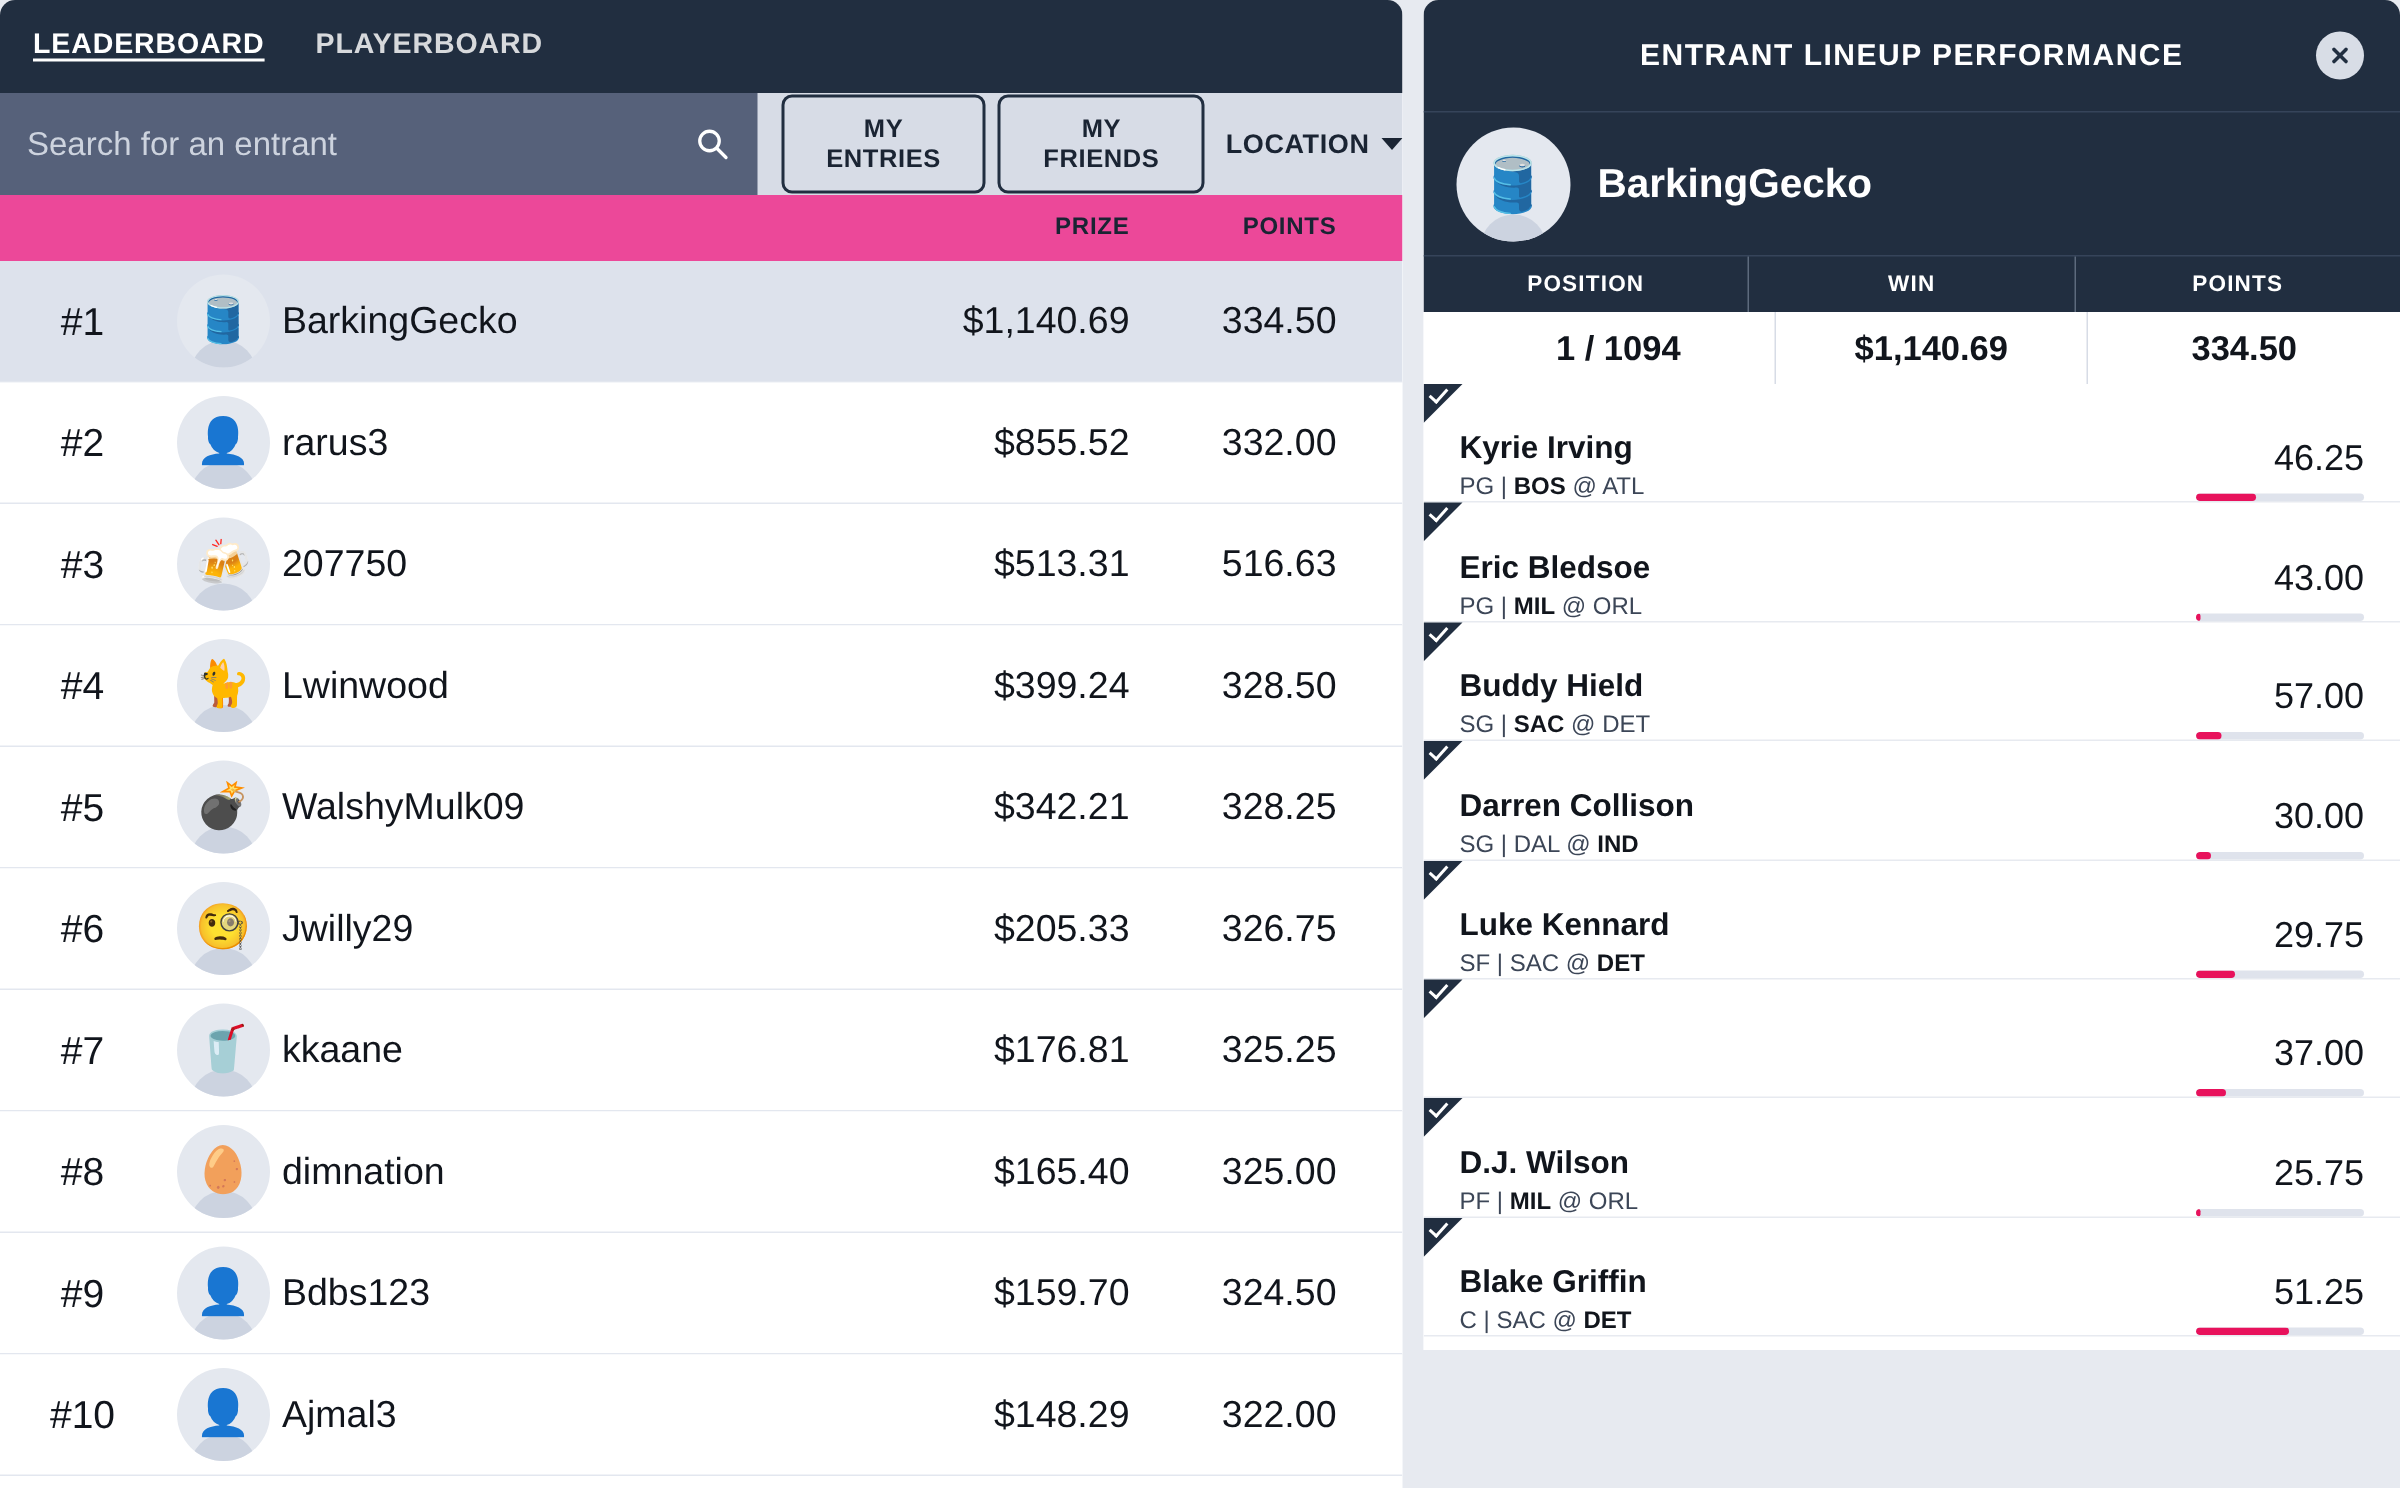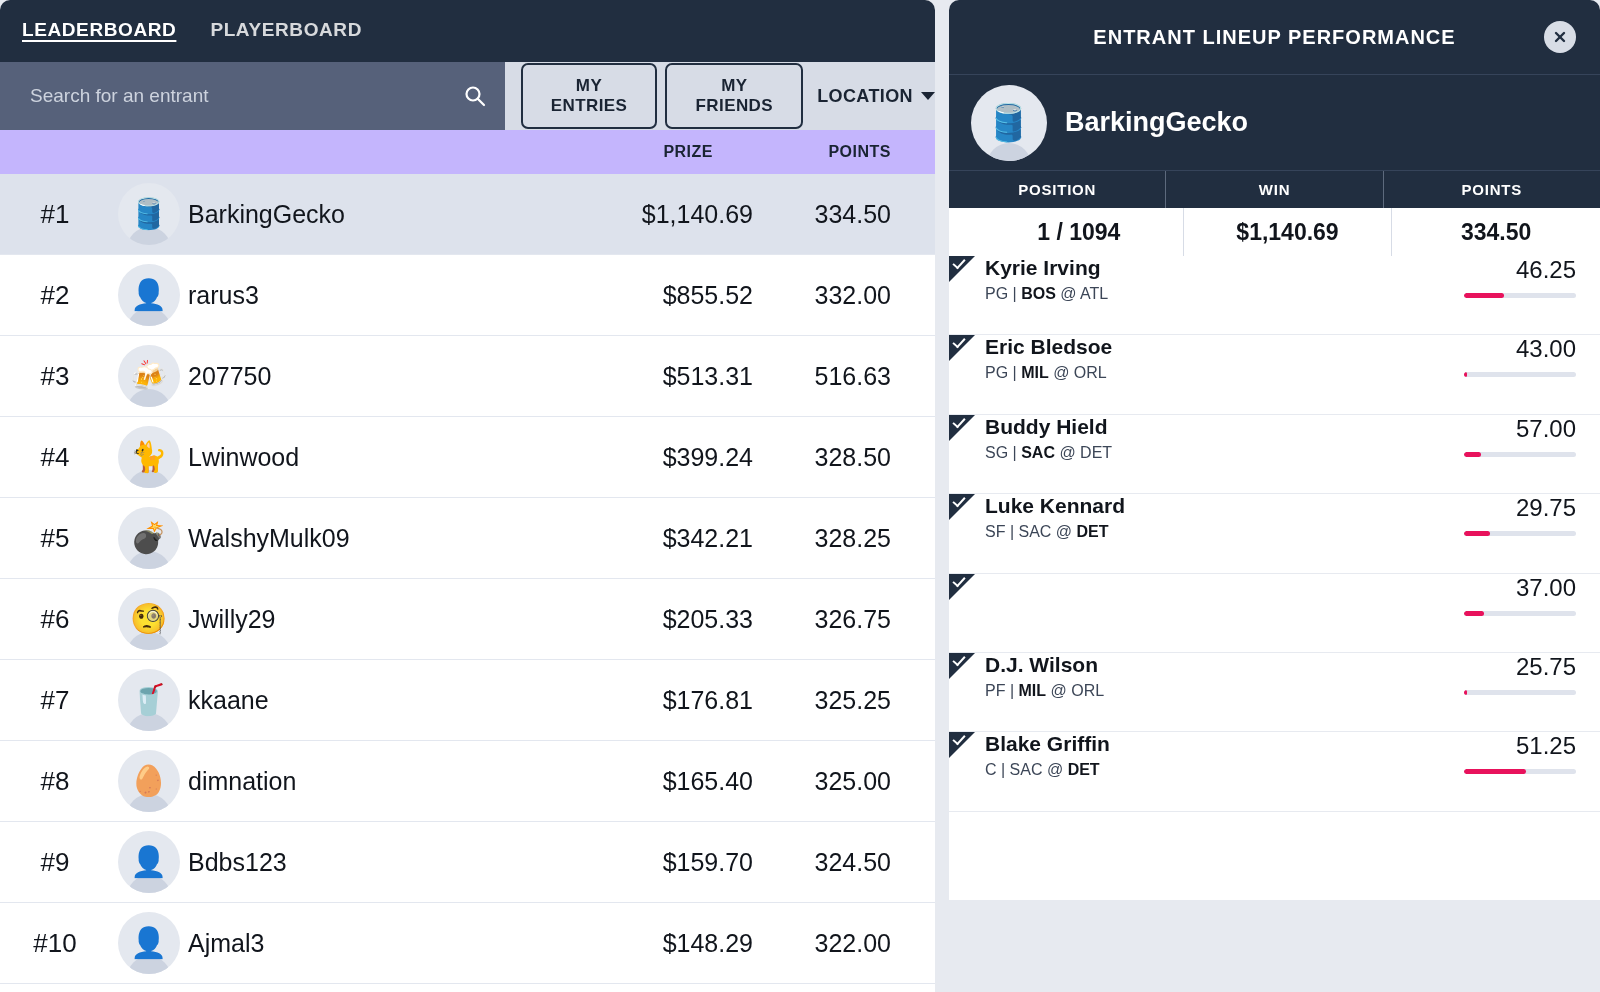--- a/index.html
+++ b/index.html
@@ -51,23 +51,22 @@
     background: #56617a;
     display: flex; align-items: center;
     padding: 0 18px;
   }
   .search-input {
     flex: 1;
     background: transparent;
     border: none;
     outline: none;
     color: #86efac;
-    font-size: 19px;
+    font-size: 22px;
     font-family: "Liberation Sans", sans-serif;
-    margin-left: 12px;
   }
   .search-input::placeholder { color: #cdd3de; }
   .search-icon { width: 24px; height: 24px; flex: 0 0 24px; }
   .filters {
     display: flex; align-items: center;
     gap: 8px;
     padding-left: 16px;
   }
   .filter-btn {
     border: 2px solid #212e40;
@@ -86,25 +85,24 @@
     color: #1a2433;
     font-size: 18px;
     font-weight: bold;
     letter-spacing: 0.4px;
     cursor: pointer;
     padding-left: 6px;
   }
   .chev { width: 0;height:0;border-left:7px solid transparent;border-right:7px solid transparent;border-top:8px solid #1a2433; }
 
   .lb-colheads {
-    background: #c4b5fd;
+    background: #ec4899;
     height: 44px;
     display: flex; align-items: center;
     flex: 0 0 44px;
-    gap: 40px;
   }
   .col-rank { width: 110px; flex: 0 0 110px; }
   .col-av   { width: 78px;  flex: 0 0 78px; }
   .col-name { flex: 1 1 auto; }
   .col-prize{ width: 210px; flex: 0 0 210px; text-align: right; padding-right: 22px; }
   .col-pts  { width: 160px; flex: 0 0 160px; text-align: right; padding-right: 44px; }
   .lb-colheads .hd {
     font-size: 16px; font-weight: bold; color: #1a2433; letter-spacing: 0.5px;
   }
 
@@ -204,22 +202,22 @@
     color: #11151c; font-size: 23px; font-weight: bold;
     border-right: 1px solid #d7dce6;
   }
   .rp-stats-vals > div:last-child { border-right: none; }
 
   .rp-players { flex: 1 1 auto; background: #ffffff; overflow: hidden; }
   .p-row {
     position: relative;
     height: 79.4px;
     border-bottom: 1px solid #e7eaf0;
-    display: flex; align-items: flex-start;
-    padding-left: 36px;
+    display: flex; align-items: flex-end;
+    padding-left: 24px;
   }
   .p-check {
     position: absolute; left: 0; top: 0;
     width: 0; height: 0;
     border-top: 26px solid #212e40;
     border-right: 26px solid transparent;
   }
   .p-check-tick {
     position: absolute; left: 4px; top: 3px;
     width: 12px; height: 7px;
@@ -481,20 +479,34 @@
             <div class="p-score">57.00</div>
             <div class="p-bar">
               <span class="fill" style="width: 15%; background: rgb(232, 18, 92);"></span>
             </div>
           </div>
         </div>
         <div class="p-row">
           <span class="p-check"></span>
           <span class="p-check-tick"></span>
           <div class="p-info">
+            <div class="p-name">Darren Collison</div>
+            <div class="p-meta">SG | DAL @ <b>IND</b></div>
+          </div>
+          <div class="p-right">
+            <div class="p-score">30.00</div>
+            <div class="p-bar">
+              <span class="fill" style="width: 9%; background: rgb(232, 18, 92);"></span>
+            </div>
+          </div>
+        </div>
+        <div class="p-row">
+          <span class="p-check"></span>
+          <span class="p-check-tick"></span>
+          <div class="p-info">
             <div class="p-name">Luke Kennard</div>
             <div class="p-meta">SF | SAC @ <b>DET</b></div>
           </div>
           <div class="p-right">
             <div class="p-score">29.75</div>
             <div class="p-bar">
               <span class="fill" style="width: 23%; background: rgb(232, 18, 92);"></span>
             </div>
           </div>
         </div>

